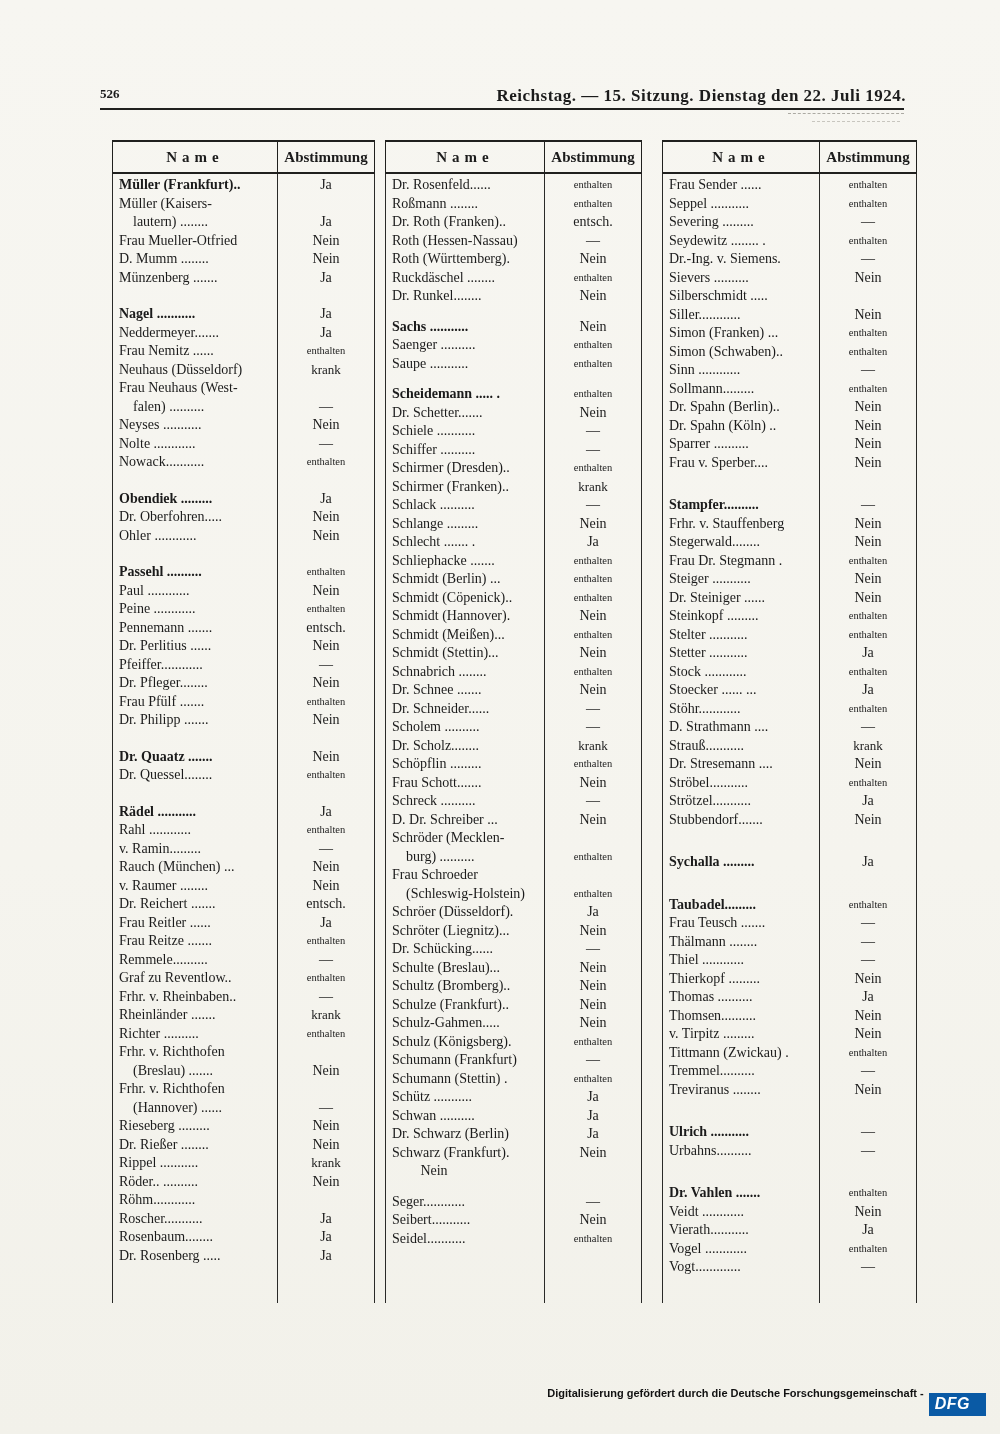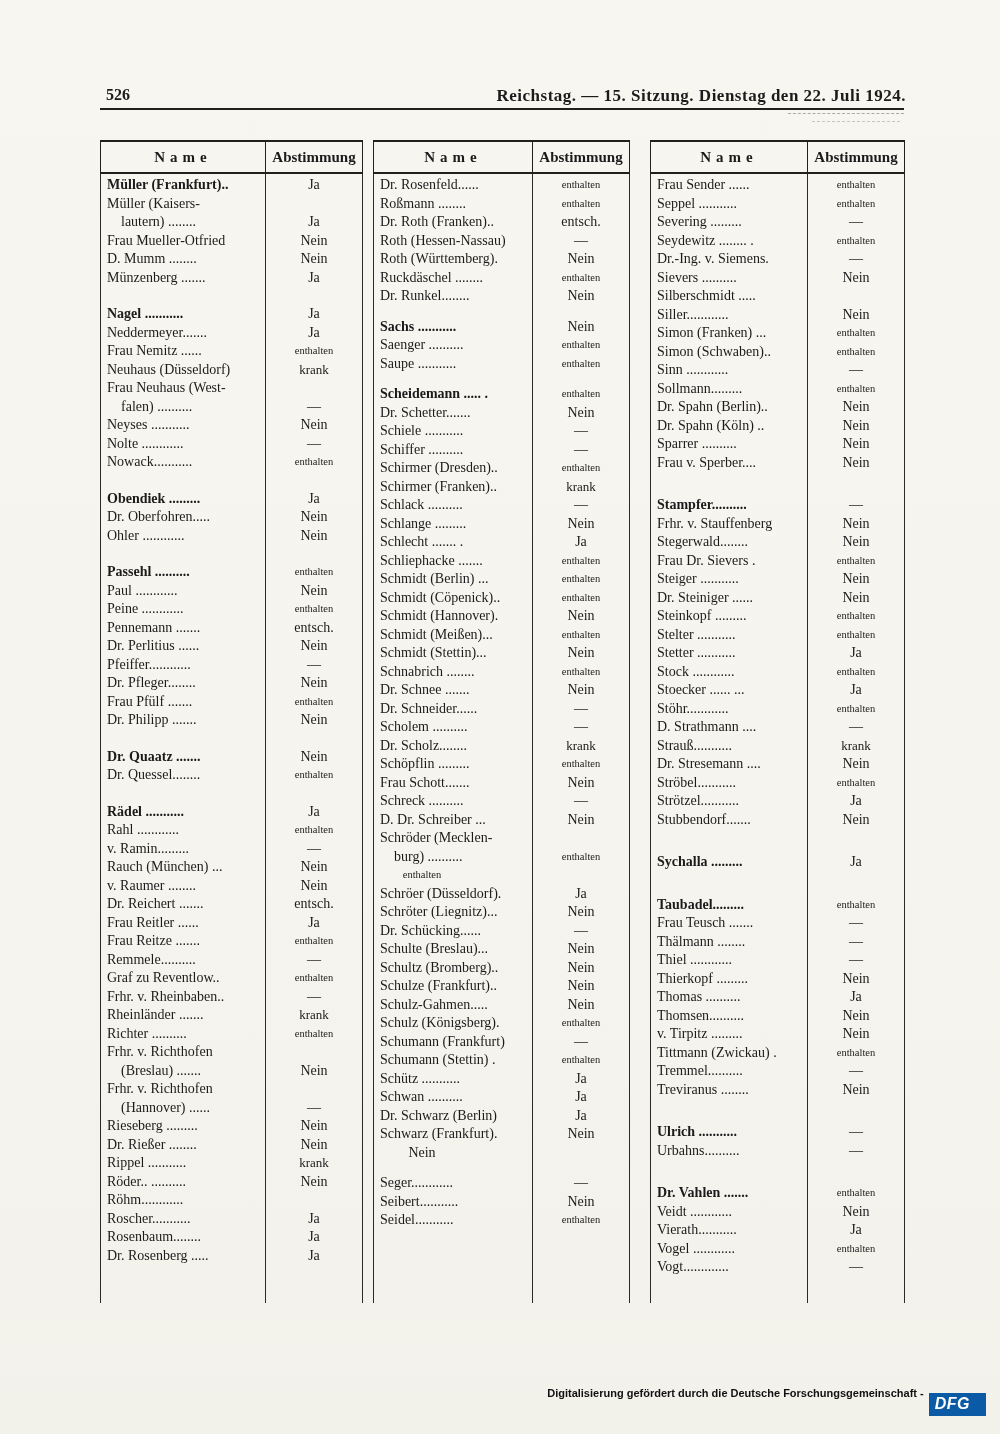--- a/index.html
+++ b/index.html
@@ -7,28 +7,28 @@
     position:relative;
     width:1000px; height:1434px;
     margin:0 auto;
     background:linear-gradient(#f7f6f1 0%, #f5f4ee 60%, #f2f1ea 100%);
     font-family:"Liberation Serif", "DejaVu Serif", serif;
     color:#1b1b1b;
     overflow:hidden;
   }
   
   .running-head { position:absolute; top:86px; left:100px; width:806px; height:20px; }
-  .pagenum { position:absolute; left:6px; top:0; font-weight:bold; font-size:16px; }
+  .pagenum { position:absolute; left:0; top:0; font-weight:bold; font-size:13px; }
   .head-title { display:block; text-align:right; font-weight:bold; font-size:17px; letter-spacing:0.5px; }
   .head-rule { position:absolute; top:108px; left:100px; width:804px; height:2px; background:#20201e; }
   .scan-dash { position:absolute; top:113px; left:788px; width:116px; border-top:1px dashed #9a9890; opacity:.8; }
   .scan-dash2 { position:absolute; top:121px; left:812px; width:88px; border-top:1px dashed #b5b3aa; opacity:.7; }
 
   
-  .tables { position:absolute; top:140px; left:100px; display:flex; }
+  .tables { position:absolute; top:140px; left:112px; display:flex; }
   .vtable { width:263px; }
   .vtable:nth-child(2) { margin-left:10px; width:257px; }
   .vtable:nth-child(3) { margin-left:20px; width:255px; }
 
   .thead {
     display:flex; height:34px; box-sizing:border-box;
     border-top:2px solid #20201e; border-bottom:2px solid #20201e;
     border-left:1px solid #20201e; border-right:1px solid #20201e;
   }
   .th { display:flex; align-items:center; justify-content:center; font-weight:bold; font-size:15px; }
@@ -784,20 +784,24 @@
           <div class="trow">
             <div class="td name">
               <div>Schröder (Mecklen-</div>
               <div class="cont">burg) ..........</div>
             </div>
             <div class="td vote">
               <span class="v-enthalten">enthalten</span>
             </div>
           </div>
           <div class="trow">
+            <div class="td name">
+              <div>Frau Schroeder</div>
+              <div class="cont">(Schleswig-Holstein)</div>
+            </div>
             <div class="td vote">
               <span class="v-enthalten">enthalten</span>
             </div>
           </div>
           <div class="trow">
             <div class="td name">
               <div>Schröer (Düsseldorf).</div>
             </div>
             <div class="td vote">
               <span>Ja</span>
@@ -1093,21 +1097,21 @@
           <div class="trow">
             <div class="td name">
               <div>Stegerwald........</div>
             </div>
             <div class="td vote">
               <span>Nein</span>
             </div>
           </div>
           <div class="trow">
             <div class="td name">
-              <div>Frau Dr. Sievers .</div>
+              <div>Frau Dr. Stegmann .</div>
             </div>
             <div class="td vote">
               <span class="v-enthalten">enthalten</span>
             </div>
           </div>
           <div class="trow">
             <div class="td name">
               <div>Steiger ...........</div>
             </div>
             <div class="td vote">

